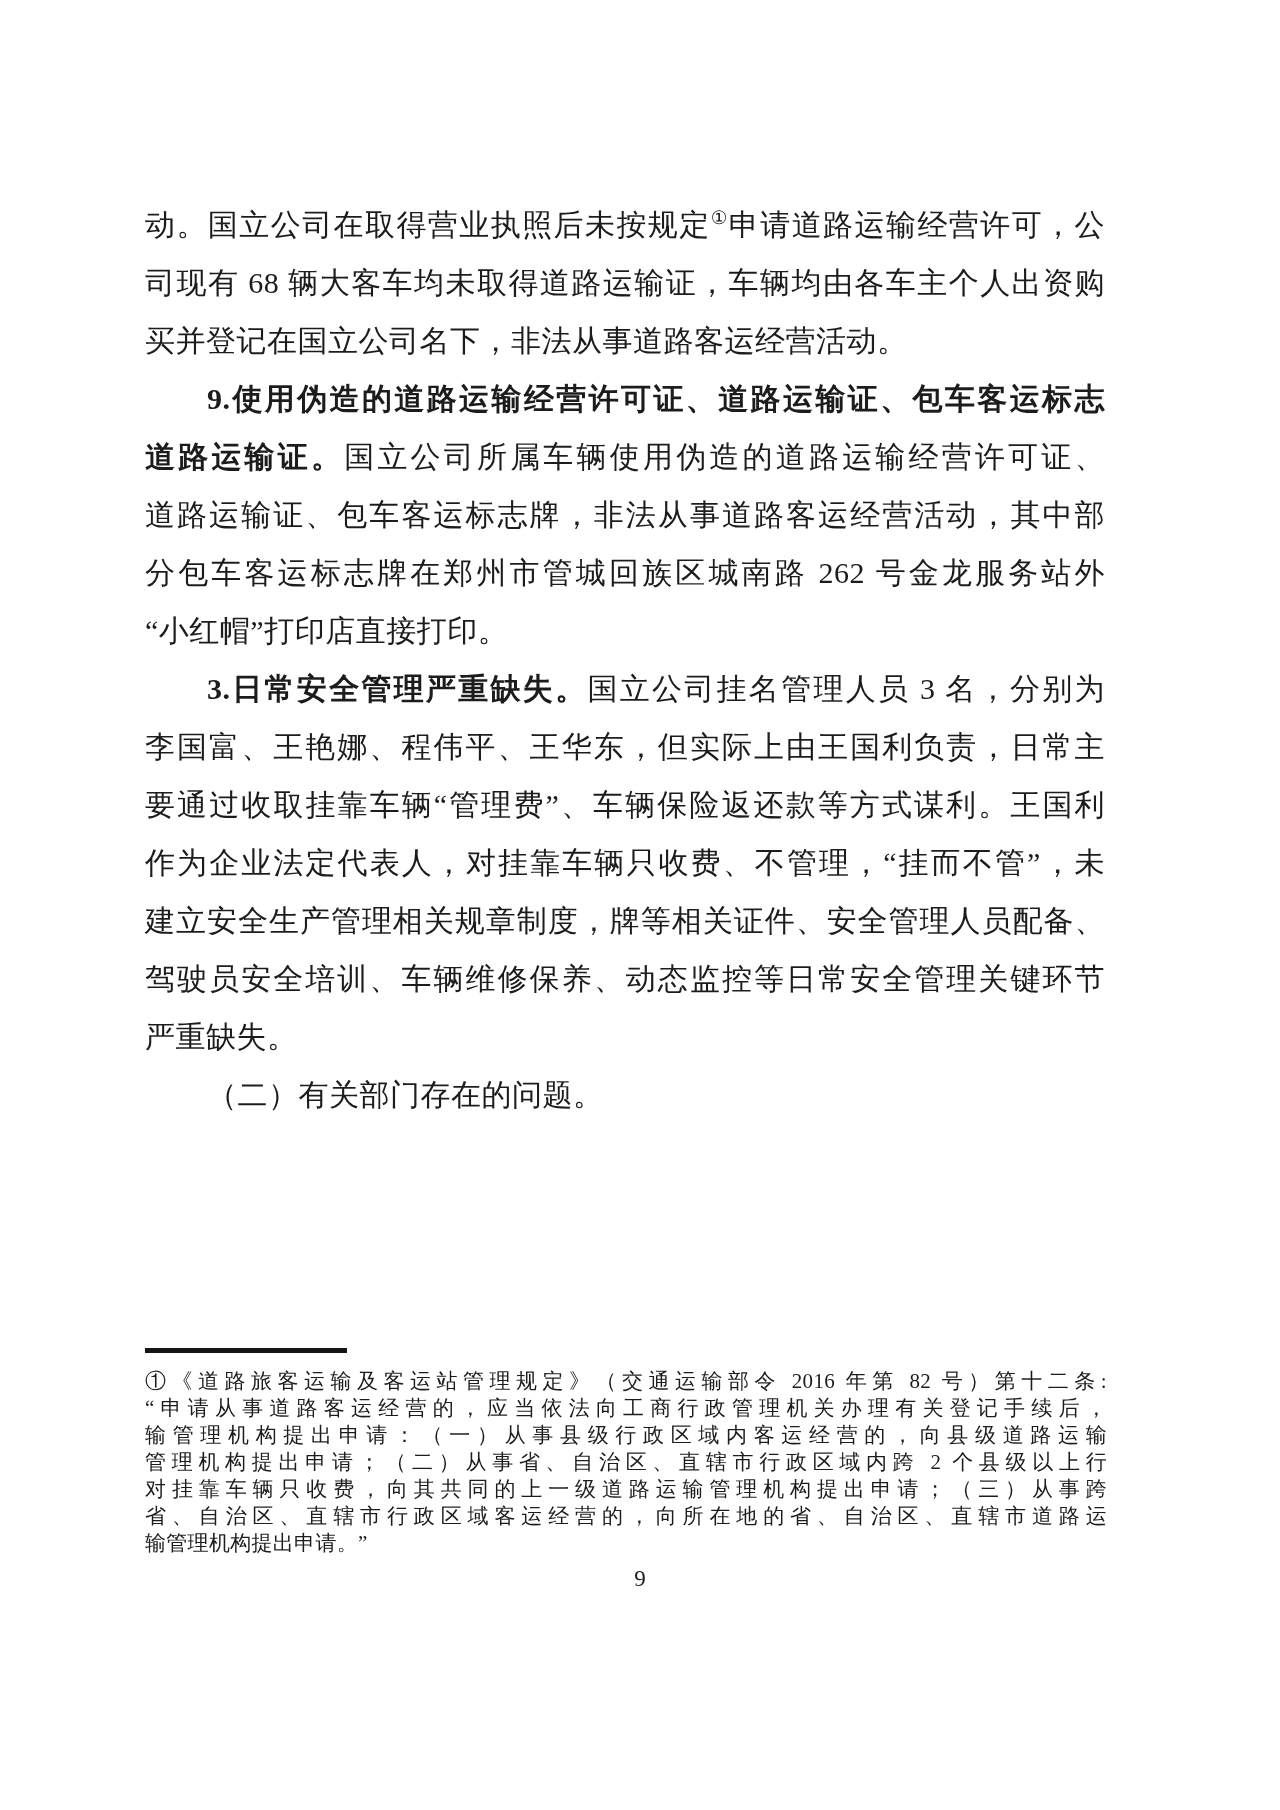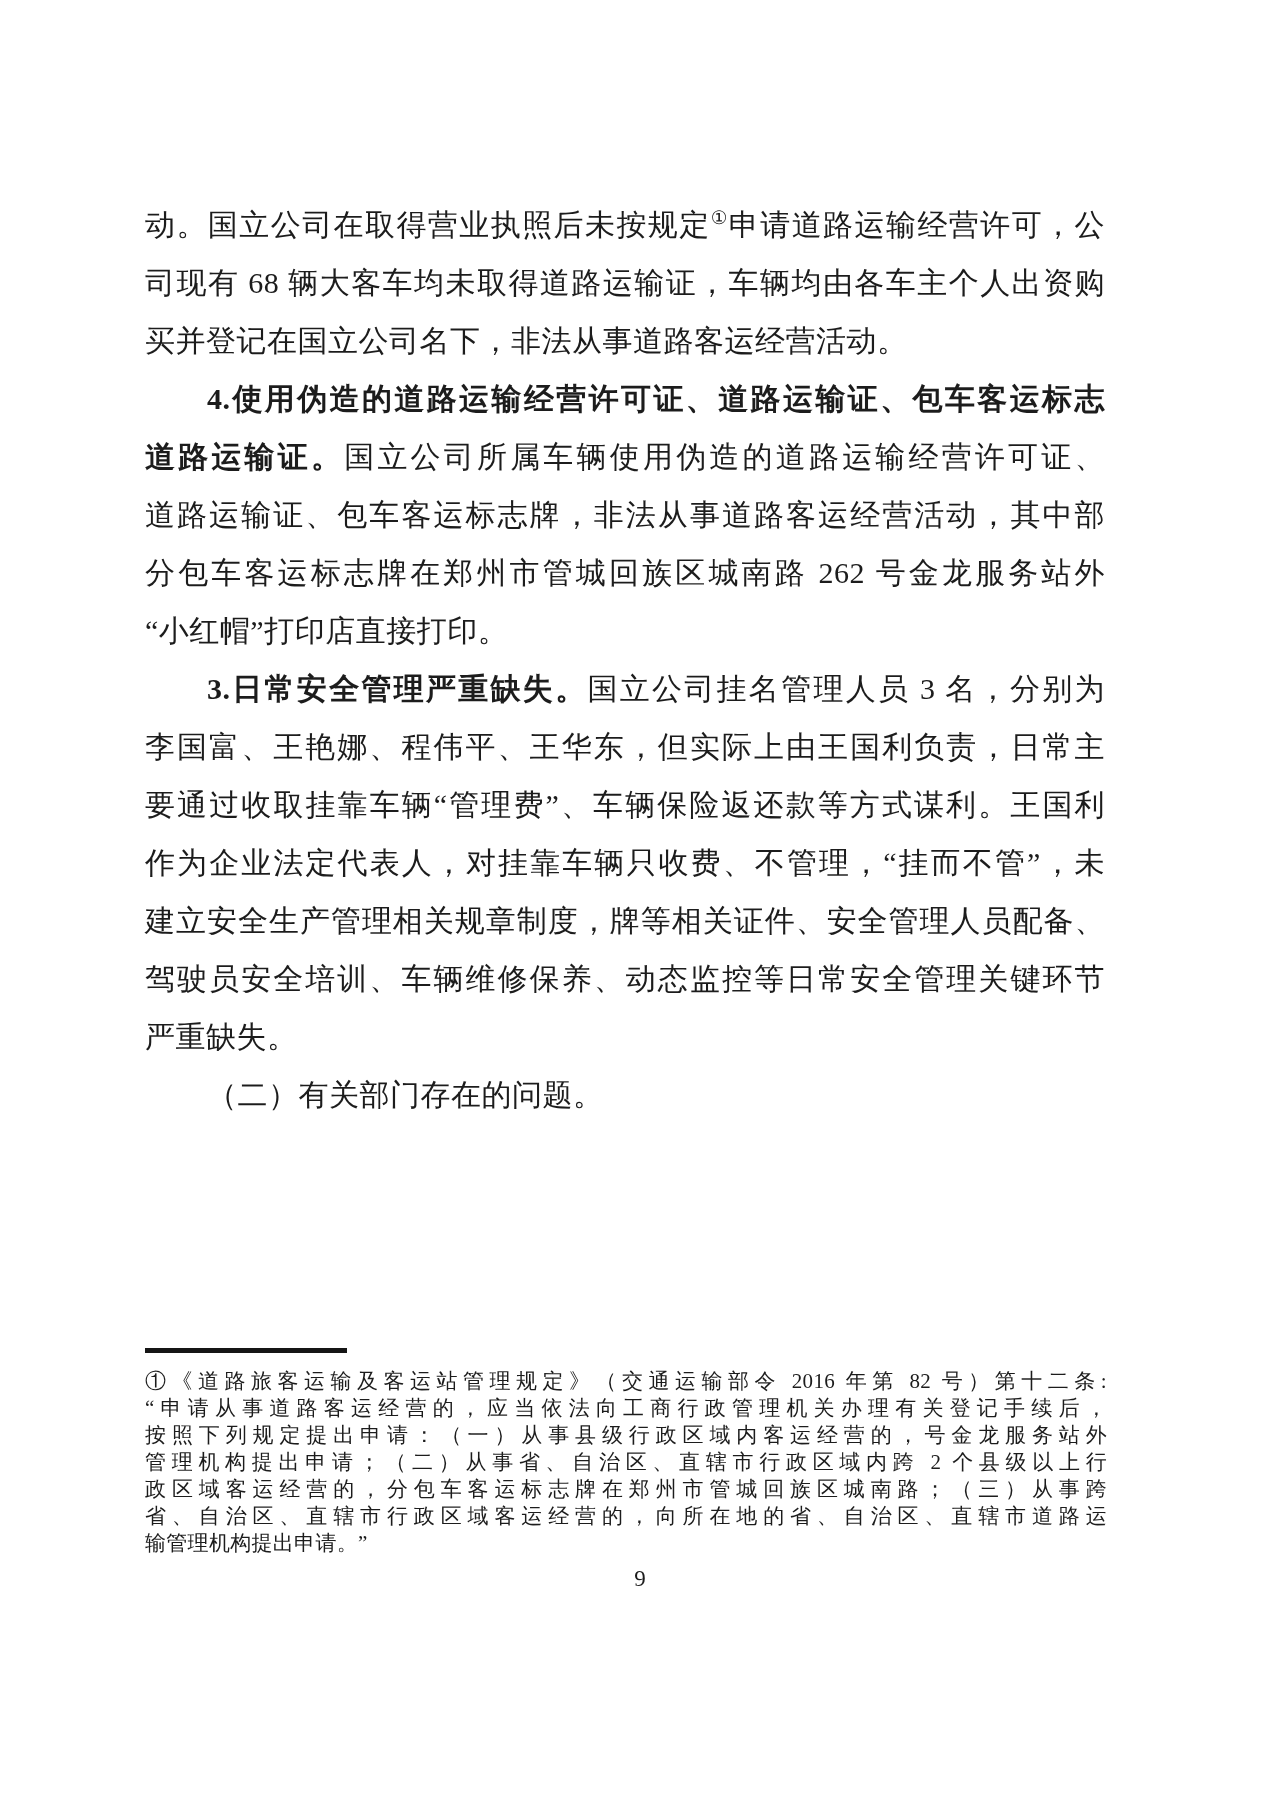--- a/index.html
+++ b/index.html
@@ -85,38 +85,38 @@
   }
 </style>
 </head>
 <body>
 
 <div class="page">
   <div class="body-text" id="body-lines">
       <div class="line fill"><span>动。国立公司在取得营业执照后未按规定</span><sup class="fnref">①</sup><span>申请道路运输经营许可，公</span></div>
       <div class="line fill"><span>司现有 68 辆大客车均未取得道路运输证，车辆均由各车主个人出资购</span></div>
       <div class="line"><span>买并登记在国立公司名下，非法从事道路客运经营活动。</span></div>
-      <div class="line indent fill"><span class="bold">4.使用伪造的道路运输经营许可证、道路运输证、包车客运标志</span></div>
+      <div class="line indent fill"><span class="bold">9.使用伪造的道路运输经营许可证、道路运输证、包车客运标志</span></div>
       <div class="line fill"><span class="bold">道路运输证。</span><span>国立公司所属车辆使用伪造的道路运输经营许可证、</span></div>
       <div class="line fill"><span>道路运输证、包车客运标志牌，非法从事道路客运经营活动，其中部</span></div>
       <div class="line fill"><span>分包车客运标志牌在郑州市管城回族区城南路 262 号金龙服务站外</span></div>
       <div class="line"><span>“小红帽”打印店直接打印。</span></div>
       <div class="line indent fill"><span class="bold">3.日常安全管理严重缺失。</span><span>国立公司挂名管理人员 3 名，分别为</span></div>
       <div class="line fill"><span>李国富、王艳娜、程伟平、王华东，但实际上由王国利负责，日常主</span></div>
       <div class="line fill"><span>要通过收取挂靠车辆“管理费”、车辆保险返还款等方式谋利。王国利</span></div>
       <div class="line fill"><span>作为企业法定代表人，对挂靠车辆只收费、不管理，“挂而不管”，未</span></div>
       <div class="line fill"><span>建立安全生产管理相关规章制度，牌等相关证件、安全管理人员配备、</span></div>
       <div class="line fill"><span>驾驶员安全培训、车辆维修保养、动态监控等日常安全管理关键环节</span></div>
       <div class="line"><span>严重缺失。</span></div>
       <div class="line indent"><span>（二）有关部门存在的问题。</span></div>
     </div>
   <div class="fn-sep"></div>
   <div class="footnote" id="footnote-lines">
       <div class="line fill"><span>①《道路旅客运输及客运站管理规定》（交通运输部令 2016 年第 82 号）第十二条:</span></div>
       <div class="line fill"><span>“申请从事道路客运经营的，应当依法向工商行政管理机关办理有关登记手续后，</span></div>
-      <div class="line fill"><span>按照下列规定提出申请：（一）从事县级行政区域内客运经营的，号金龙服务站外</span></div>
+      <div class="line fill"><span>输管理机构提出申请：（一）从事县级行政区域内客运经营的，向县级道路运输</span></div>
       <div class="line fill"><span>管理机构提出申请；（二）从事省、自治区、直辖市行政区域内跨 2 个县级以上行</span></div>
-      <div class="line fill"><span>政区域客运经营的，分包车客运标志牌在郑州市管城回族区城南路；（三）从事跨</span></div>
+      <div class="line fill"><span>对挂靠车辆只收费，向其共同的上一级道路运输管理机构提出申请；（三）从事跨</span></div>
       <div class="line fill"><span>省、自治区、直辖市行政区域客运经营的，向所在地的省、自治区、直辖市道路运</span></div>
       <div class="line"><span>输管理机构提出申请。”</span></div>
     </div>
   <div class="page-num">9</div>
 </div>
 
 </body></html>

